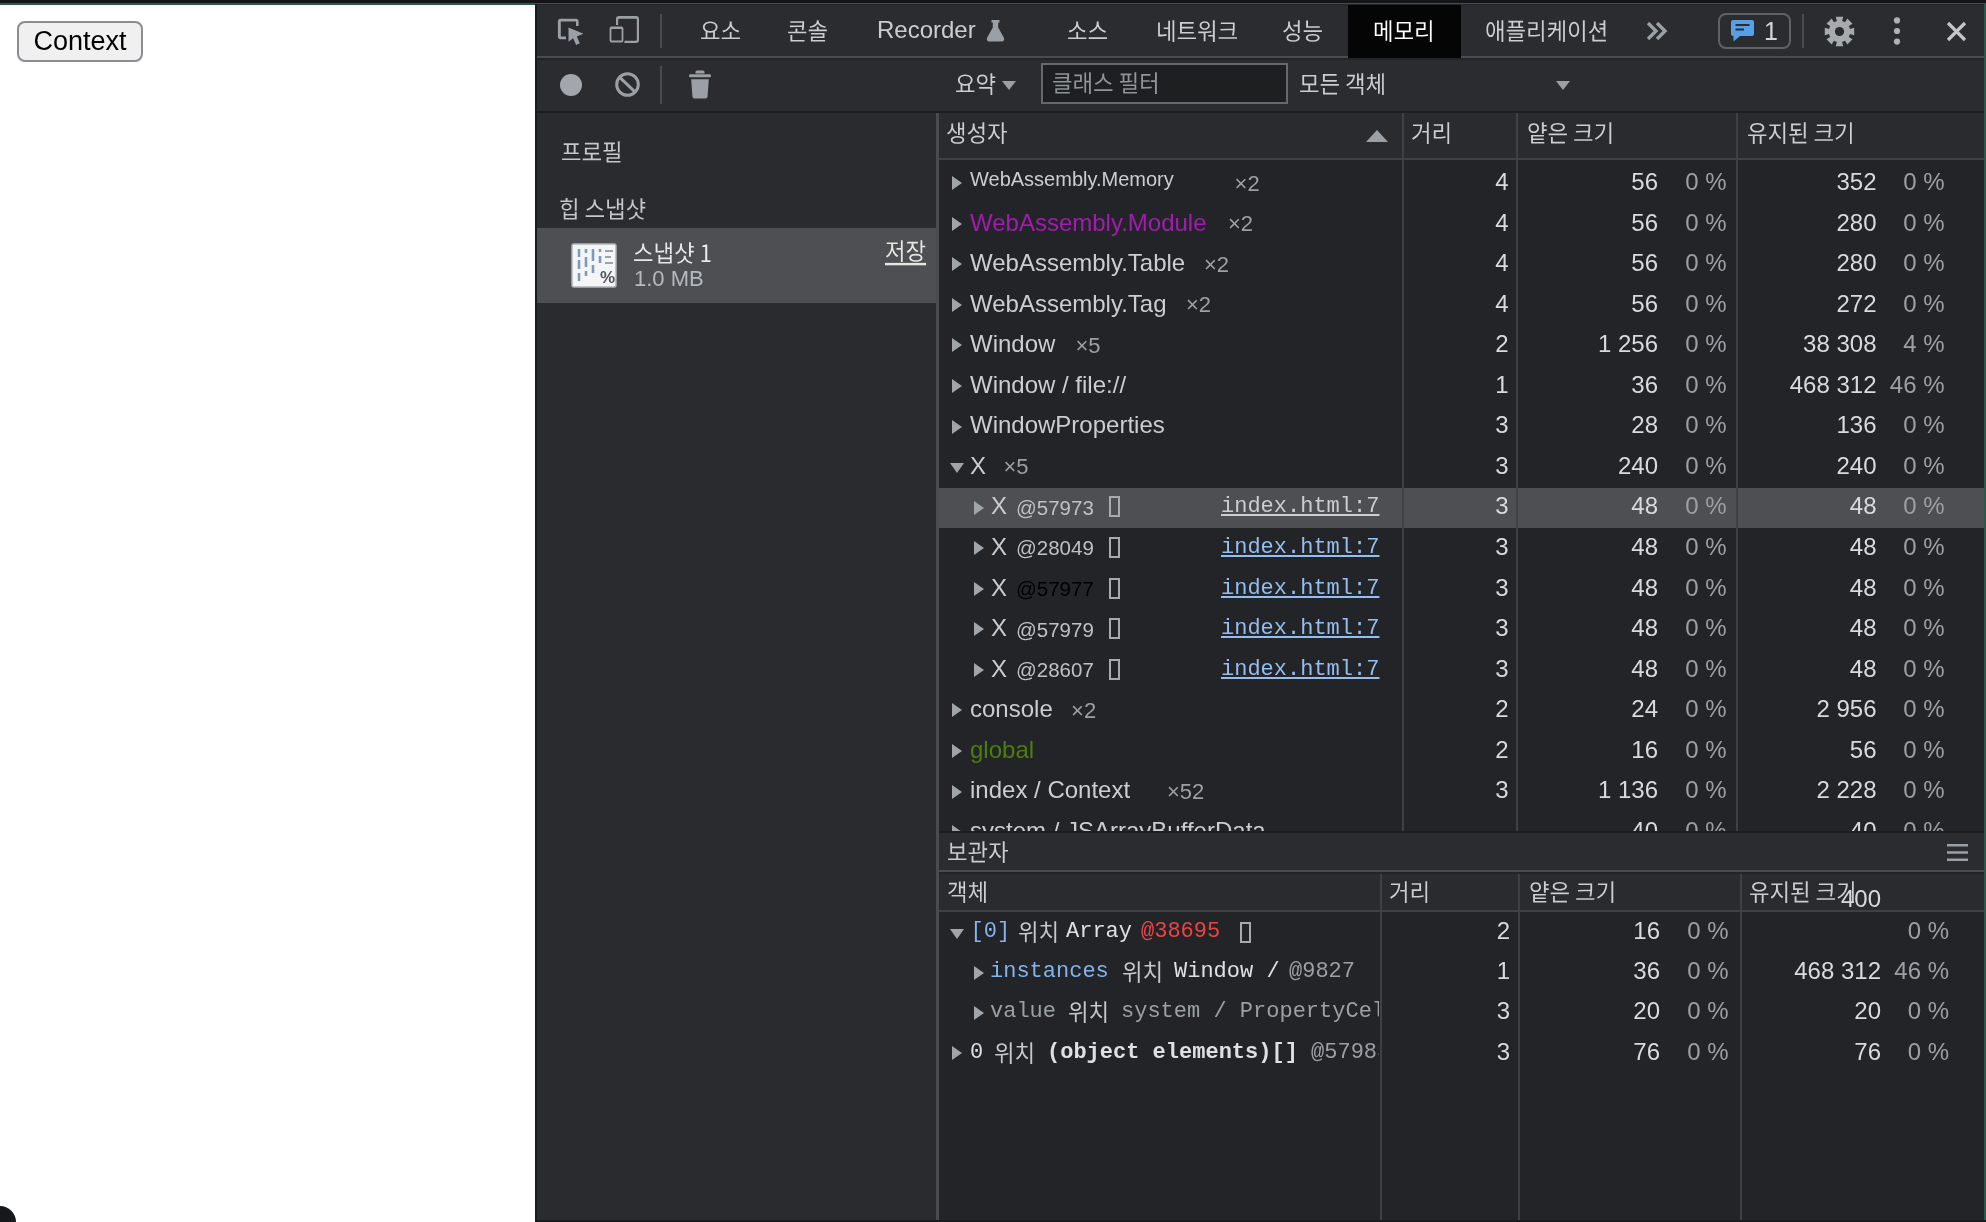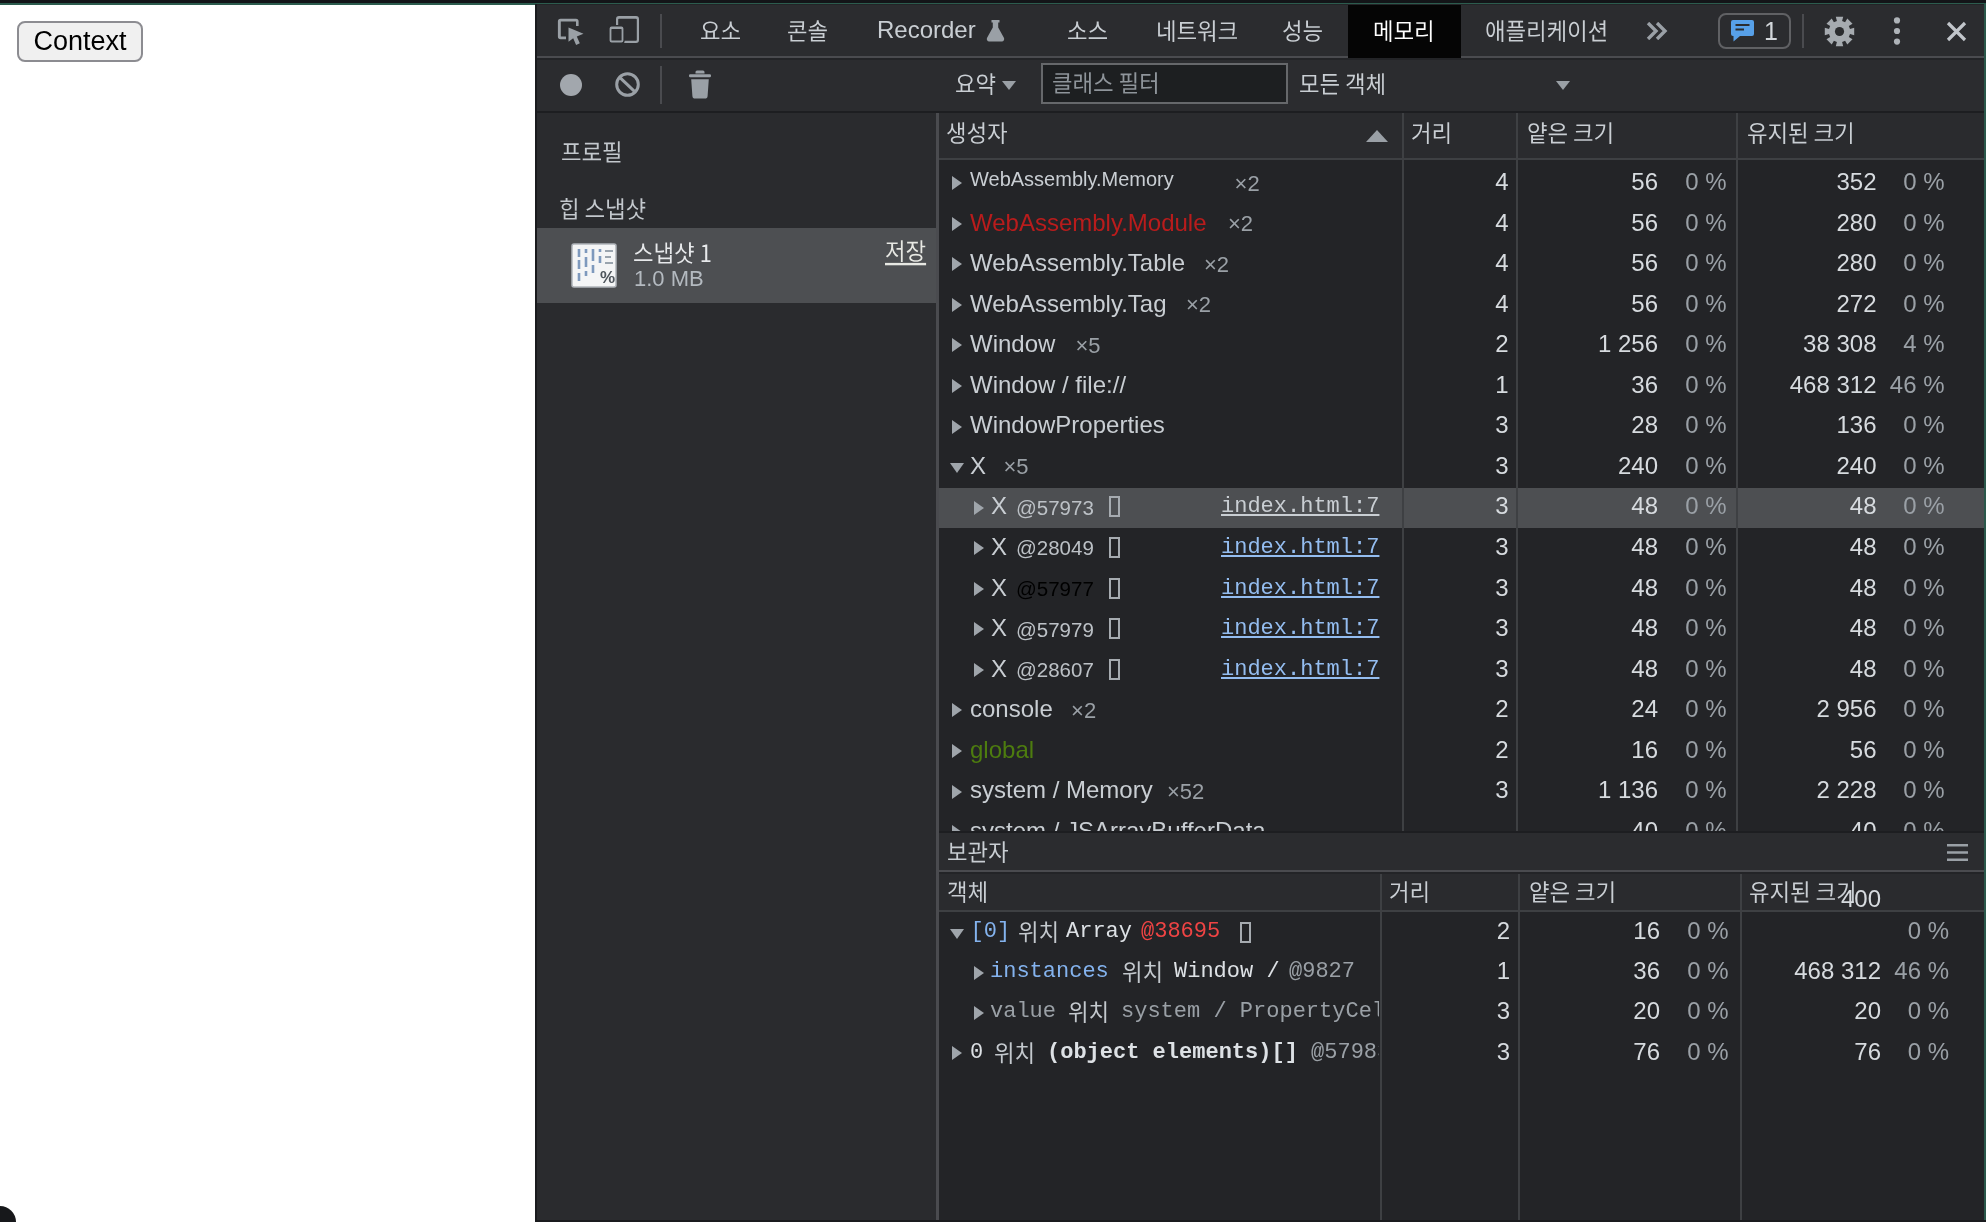--- a/index.html
+++ b/index.html
@@ -189,21 +189,21 @@
   </svg>
 <div class="tri" style="left:952px;top:176.275px;border-top:7.5px solid transparent;border-bottom:7.5px solid transparent;border-left:10px solid #9fa5ab"></div>
 <div class="abs sans" style="left:970px;top:168.0px;font-size:20px;color:#c9ced3;white-space:pre">WebAssembly.Memory</div>
 <div class="abs sans" style="left:1234.6px;top:170.5px;font-size:22px;color:#9aa0a6">×2</div>
 <div class="num" style="right:477.5px;top:168.0px;left:auto">4</div>
 <div class="num" style="right:328px;top:168.0px;left:auto">56</div>
 <div class="pct" style="right:259.5px;top:168.0px;left:auto">0 %</div>
 <div class="num" style="right:109.5px;top:168.0px;left:auto">352</div>
 <div class="pct" style="right:41.5px;top:168.0px;left:auto">0 %</div>
 <div class="tri" style="left:952px;top:216.82500000000002px;border-top:7.5px solid transparent;border-bottom:7.5px solid transparent;border-left:10px solid #9fa5ab"></div>
-<div class="abs sans" style="left:970px;top:208.55px;font-size:24px;color:#b91c1c;white-space:pre">WebAssembly.Module</div>
+<div class="abs sans" style="left:970px;top:208.55px;font-size:24px;color:#a21caf;white-space:pre">WebAssembly.Module</div>
 <div class="abs sans" style="left:1228px;top:211.05px;font-size:22px;color:#9aa0a6">×2</div>
 <div class="num" style="right:477.5px;top:208.55px;left:auto">4</div>
 <div class="num" style="right:328px;top:208.55px;left:auto">56</div>
 <div class="pct" style="right:259.5px;top:208.55px;left:auto">0 %</div>
 <div class="num" style="right:109.5px;top:208.55px;left:auto">280</div>
 <div class="pct" style="right:41.5px;top:208.55px;left:auto">0 %</div>
 <div class="tri" style="left:952px;top:257.375px;border-top:7.5px solid transparent;border-bottom:7.5px solid transparent;border-left:10px solid #9fa5ab"></div>
 <div class="abs sans" style="left:970px;top:249.10000000000002px;font-size:24px;color:#c9ced3;white-space:pre">WebAssembly.Table</div>
 <div class="abs sans" style="left:1204px;top:251.60000000000002px;font-size:22px;color:#9aa0a6">×2</div>
 <div class="num" style="right:477.5px;top:249.10000000000002px;left:auto">4</div>
@@ -309,21 +309,21 @@
 <div class="num" style="right:109.5px;top:695.15px;left:auto">2 956</div>
 <div class="pct" style="right:41.5px;top:695.15px;left:auto">0 %</div>
 <div class="tri" style="left:952px;top:743.9749999999999px;border-top:7.5px solid transparent;border-bottom:7.5px solid transparent;border-left:10px solid #9fa5ab"></div>
 <div class="abs sans" style="left:970px;top:735.6999999999999px;font-size:24px;color:#4d7c0f;white-space:pre">global</div>
 <div class="num" style="right:477.5px;top:735.6999999999999px;left:auto">2</div>
 <div class="num" style="right:328px;top:735.6999999999999px;left:auto">16</div>
 <div class="pct" style="right:259.5px;top:735.6999999999999px;left:auto">0 %</div>
 <div class="num" style="right:109.5px;top:735.6999999999999px;left:auto">56</div>
 <div class="pct" style="right:41.5px;top:735.6999999999999px;left:auto">0 %</div>
 <div class="tri" style="left:952px;top:784.525px;border-top:7.5px solid transparent;border-bottom:7.5px solid transparent;border-left:10px solid #9fa5ab"></div>
-<div class="abs sans" style="left:970px;top:776.25px;font-size:24px;color:#c9ced3;white-space:pre">system / Memory</div>
+<div class="abs sans" style="left:970px;top:776.25px;font-size:24px;color:#c9ced3;white-space:pre">index / Context</div>
 <div class="abs sans" style="left:1167px;top:778.75px;font-size:22px;color:#9aa0a6">×52</div>
 <div class="num" style="right:477.5px;top:776.25px;left:auto">3</div>
 <div class="num" style="right:328px;top:776.25px;left:auto">1 136</div>
 <div class="pct" style="right:259.5px;top:776.25px;left:auto">0 %</div>
 <div class="num" style="right:109.5px;top:776.25px;left:auto">2 228</div>
 <div class="pct" style="right:41.5px;top:776.25px;left:auto">0 %</div>
 <div class="abs" style="left:938.5px;top:812.3px;width:1047.5px;height:18.700000000000045px;overflow:hidden">
 <div class="tri" style="left:13.5px;top:12.774999999999999px;border-top:7.5px solid transparent;border-bottom:7.5px solid transparent;border-left:10px solid #9fa5ab"></div>
 <div class="abs sans" style="left:31.5px;top:4.5px;font-size:24px;color:#c9ced3;white-space:pre">system / JSArrayBufferData</div>
 <div class="num" style="right:328.0px;top:4.5px;left:auto">40</div>

